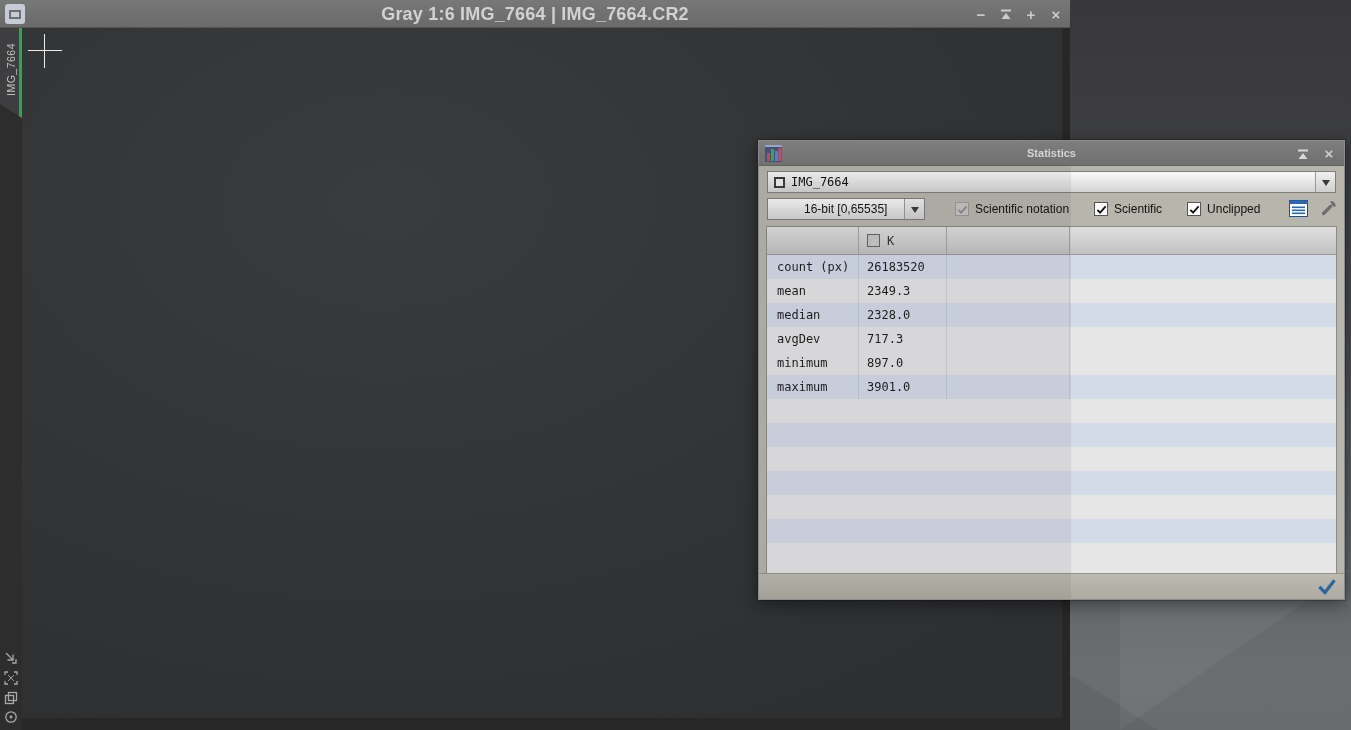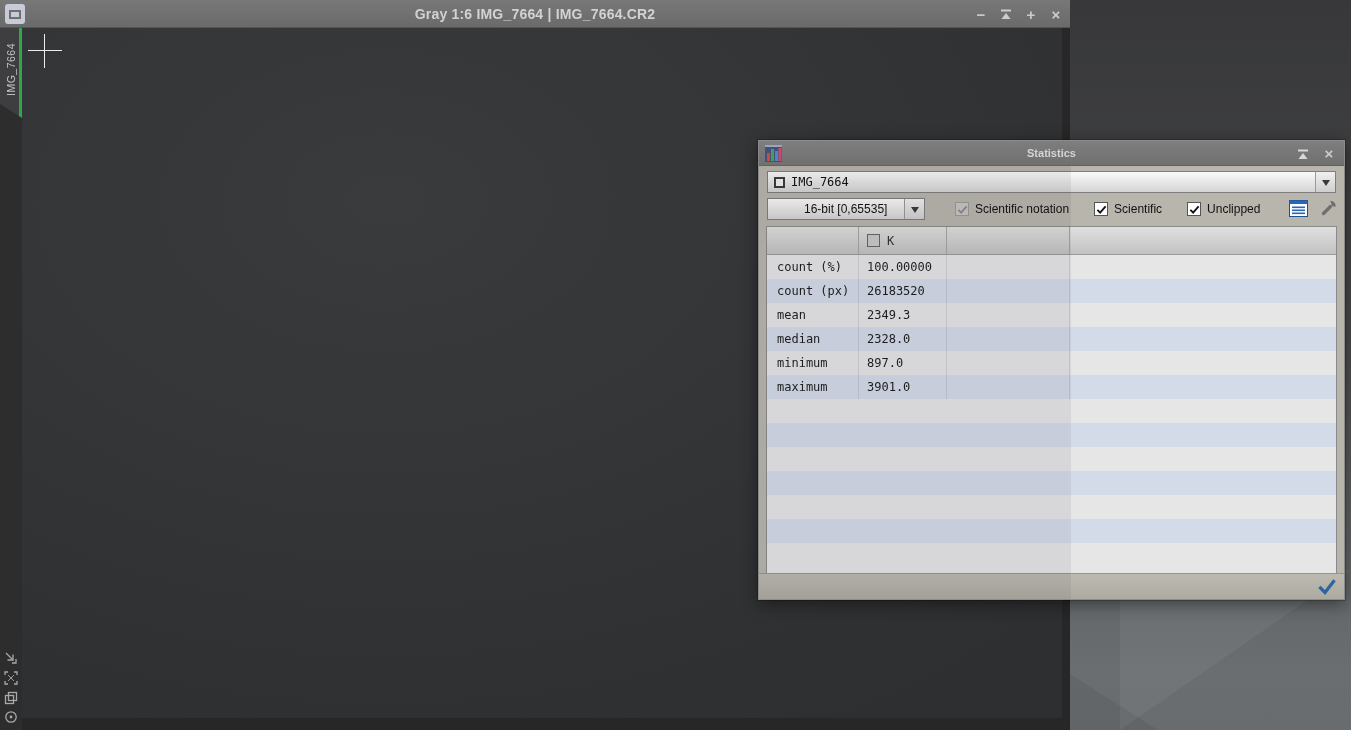--- a/index.html
+++ b/index.html
@@ -16,21 +16,21 @@
     background:rgba(0,0,0,0.06); clip-path:polygon(0 30%,55% 100%,0 100%); }
 
   
   #img-window { left:0; top:0; width:1070px; height:730px; background:#272727; }
   .iw-titlebar { left:0; top:0; width:100%; height:28px;
     background:linear-gradient(#787878,#6a6a6a); border-bottom:1px solid #555; }
   .iw-appicon { left:5px; top:4px; width:20px; height:20px; background:#c7cbd7;
     border-radius:3px; display:flex; align-items:center; justify-content:center; }
   .iw-appicon .inner { width:12px; height:9px; border:2px solid #6f6f6f; background:#c7cbd7; }
   .win-title { left:0; top:0; width:100%; height:44px; text-align:center; line-height:28px;
-    font-size:14px; font-weight:bold; color:#d2d2d2; letter-spacing:0.2px; }
+    font-size:18px; font-weight:bold; color:#d2d2d2; letter-spacing:0.2px; }
   .win-controls { right:6px; top:0; height:28px; display:flex; align-items:center; gap:9px; }
   .wbtn { width:16px; height:16px; display:flex; align-items:center; justify-content:center;
     color:#cccccc; font-size:15px; font-weight:bold; cursor:default; }
   .iw-strip { left:0; top:28px; width:22px; height:702px; background:#2d2d2d; }
   .iw-canvas { left:22px; top:28px; width:1040px; height:690px;
     background:radial-gradient(ellipse 900px 600px at 35% 25%, #3a3b3d 0%, #333436 55%, #2e2f31 100%); }
   .cross-h { width:34px; height:1px; background:#ececec; }
   .cross-v { width:1px; height:34px; background:#ececec; }
 
   .iw-tab { left:0; top:28px; width:22px; height:90px; background:#3e3e40;
@@ -258,41 +258,41 @@
     <div class="thead">
       <div class="hc hc1"></div>
       <div class="hc hc2">
         <span class="hdr-cb"></span>
         <span class="hdr-k">K</span>
       </div>
       <div class="hc hc3"></div>
       <div class="hc hc4"></div>
     </div>
 
-    <div class="trow odd">
-      <div class="tc tc1">count (%)</div>
-      <div class="tc tc2">100.00000</div>
-      <div class="tc tc3"></div>
-        <div class="tc tc4"></div>
-    </div>
     <div class="trow even">
       <div class="tc tc1">count (px)</div>
       <div class="tc tc2">26183520</div>
       <div class="tc tc3"></div>
         <div class="tc tc4"></div>
     </div>
     <div class="trow odd">
       <div class="tc tc1">mean</div>
       <div class="tc tc2">2349.3</div>
       <div class="tc tc3"></div>
         <div class="tc tc4"></div>
     </div>
     <div class="trow even">
       <div class="tc tc1">median</div>
       <div class="tc tc2">2328.0</div>
+      <div class="tc tc3"></div>
+        <div class="tc tc4"></div>
+    </div>
+    <div class="trow odd">
+      <div class="tc tc1">avgDev</div>
+      <div class="tc tc2">717.3</div>
       <div class="tc tc3"></div>
         <div class="tc tc4"></div>
     </div>
     <div class="trow odd">
       <div class="tc tc1">minimum</div>
       <div class="tc tc2">897.0</div>
       <div class="tc tc3"></div>
         <div class="tc tc4"></div>
     </div>
     <div class="trow even">

